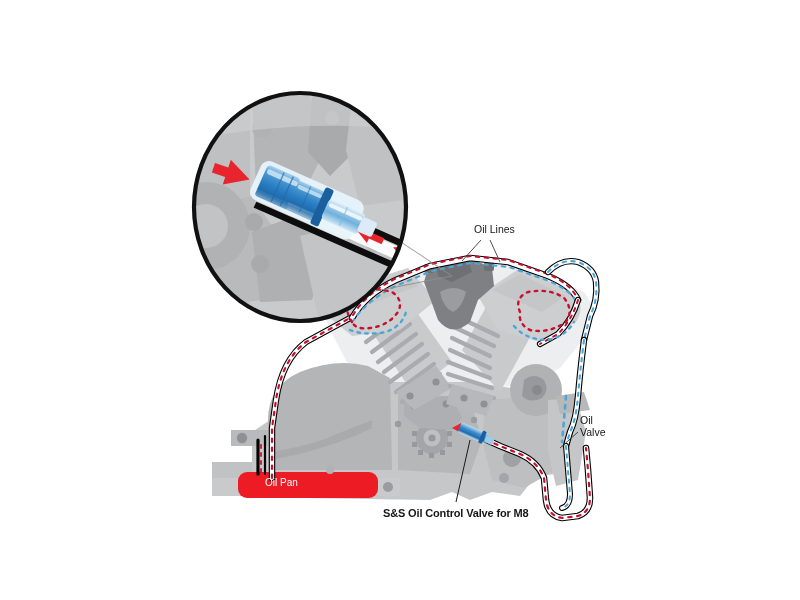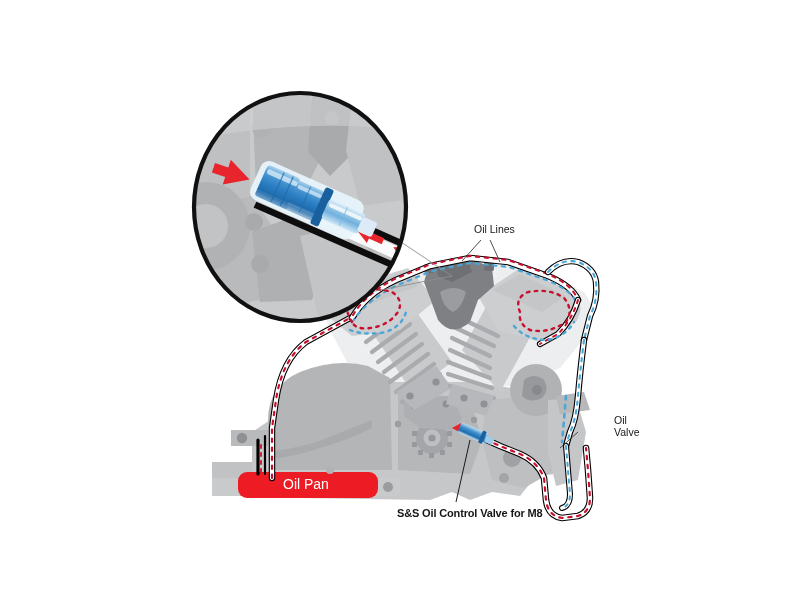--- a/index.html
+++ b/index.html
@@ -14,24 +14,24 @@
   .lbl{
     position:absolute;
     font-family:"Liberation Sans","DejaVu Sans",sans-serif;
     color:#161616;
     white-space:nowrap;
     line-height:1.12;
     -webkit-font-smoothing:antialiased;
   }
   #label-oil-lines{left:474px;top:224px;font-size:10.5px;}
   #label-oil-cooler{left:580px;top:415px;font-size:10.5px;}
-  #label-oil-cooler span{display:block;margin-left:34px;}
-  #label-valve{left:397px;top:507px;font-size:11px;font-weight:bold;letter-spacing:-0.15px;}
+  #label-oil-cooler span{display:block;}
+  #label-valve{left:383px;top:507px;font-size:11px;font-weight:bold;letter-spacing:-0.15px;}
   #label-oil-pan{
-    left:283px;top:477px;font-size:14px;color:#ffffff;font-weight:normal;
+    left:265px;top:477px;font-size:10px;color:#ffffff;font-weight:normal;
   }
 </style>
 </head>
 <body>
 
 <div id="stage">
 
   <svg id="diagram" viewBox="0 0 800 600">
     <defs>
       <clipPath id="insetClip">

